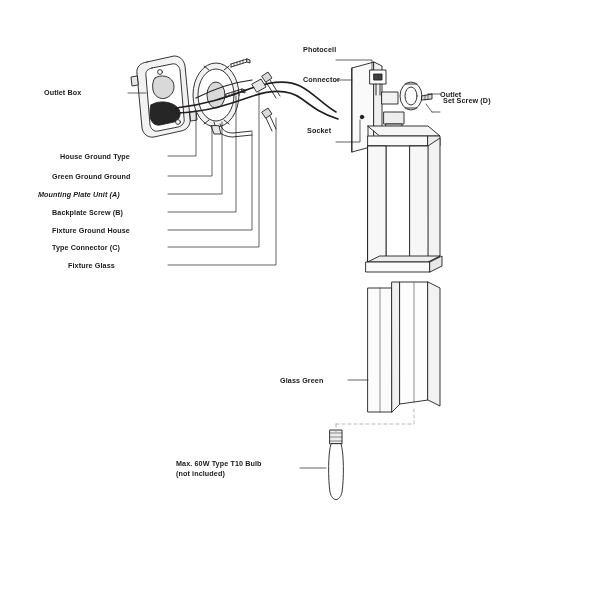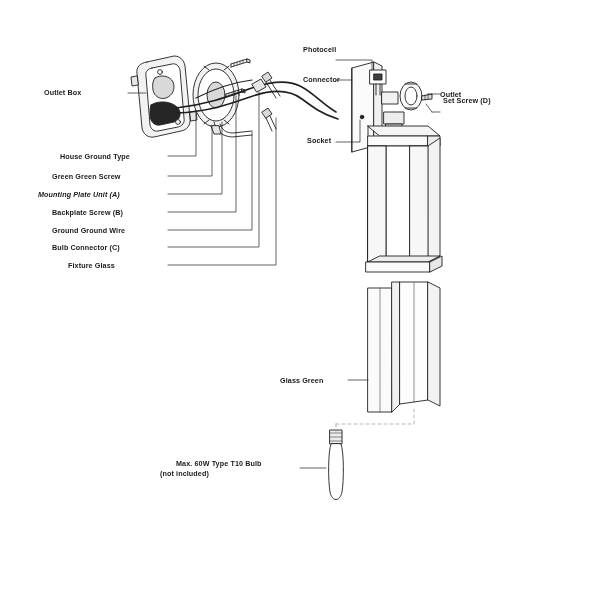--- a/index.html
+++ b/index.html
@@ -225,35 +225,35 @@
   <div class="lbl right-align" style="left:44px; top:88px; width:84px;">Outlet Box</div>
 
   <div class="lbl" style="left:303px; top:45px;">Photocell</div>
 
   <div class="lbl" style="left:303px; top:75px;">Connector</div>
 
   <div class="lbl" style="left:440px; top:90px;">Outlet</div>
 
   <div class="lbl" style="left:443px; top:96px;">Set Screw (D)</div>
 
-  <div class="lbl" style="left:307px; top:136px;">Socket</div>
+  <div class="lbl" style="left:307px; top:126px;">Socket</div>
 
   <div class="lbl right-align" style="left:60px; top:152px; width:108px;">House Ground Type</div>
 
-  <div class="lbl right-align" style="left:52px; top:172px; width:116px;">Green Green Screw</div>
+  <div class="lbl right-align" style="left:52px; top:172px; width:116px;">Green Ground Ground</div>
 
   <div class="lbl right-align" style="left:38px; top:190px; width:130px;font-style:italic;">Mounting Plate Unit (A)</div>
 
   <div class="lbl right-align" style="left:52px; top:208px; width:116px;">Backplate Screw (B)</div>
 
-  <div class="lbl right-align" style="left:52px; top:226px; width:116px;">Ground Ground Wire</div>
-
-  <div class="lbl right-align" style="left:52px; top:243px; width:116px;">Bulb Connector (C)</div>
+  <div class="lbl right-align" style="left:52px; top:226px; width:116px;">Fixture Ground House</div>
+
+  <div class="lbl right-align" style="left:52px; top:243px; width:116px;">Type Connector (C)</div>
 
   <div class="lbl right-align" style="left:68px; top:261px; width:100px;">Fixture Glass</div>
 
   <div class="lbl right-align" style="left:280px; top:376px; width:66px;">Glass Green</div>
 
   <div class="lbl right-align" style="left:176px; top:459px; width:124px;">Max. 60W Type T10 Bulb</div>
 
-  <div class="lbl right-align" style="left:160px; top:469px; width:124px;">(not included)</div>
+  <div class="lbl right-align" style="left:176px; top:469px; width:124px;">(not included)</div>
 
 </div>
 
 </body></html>

